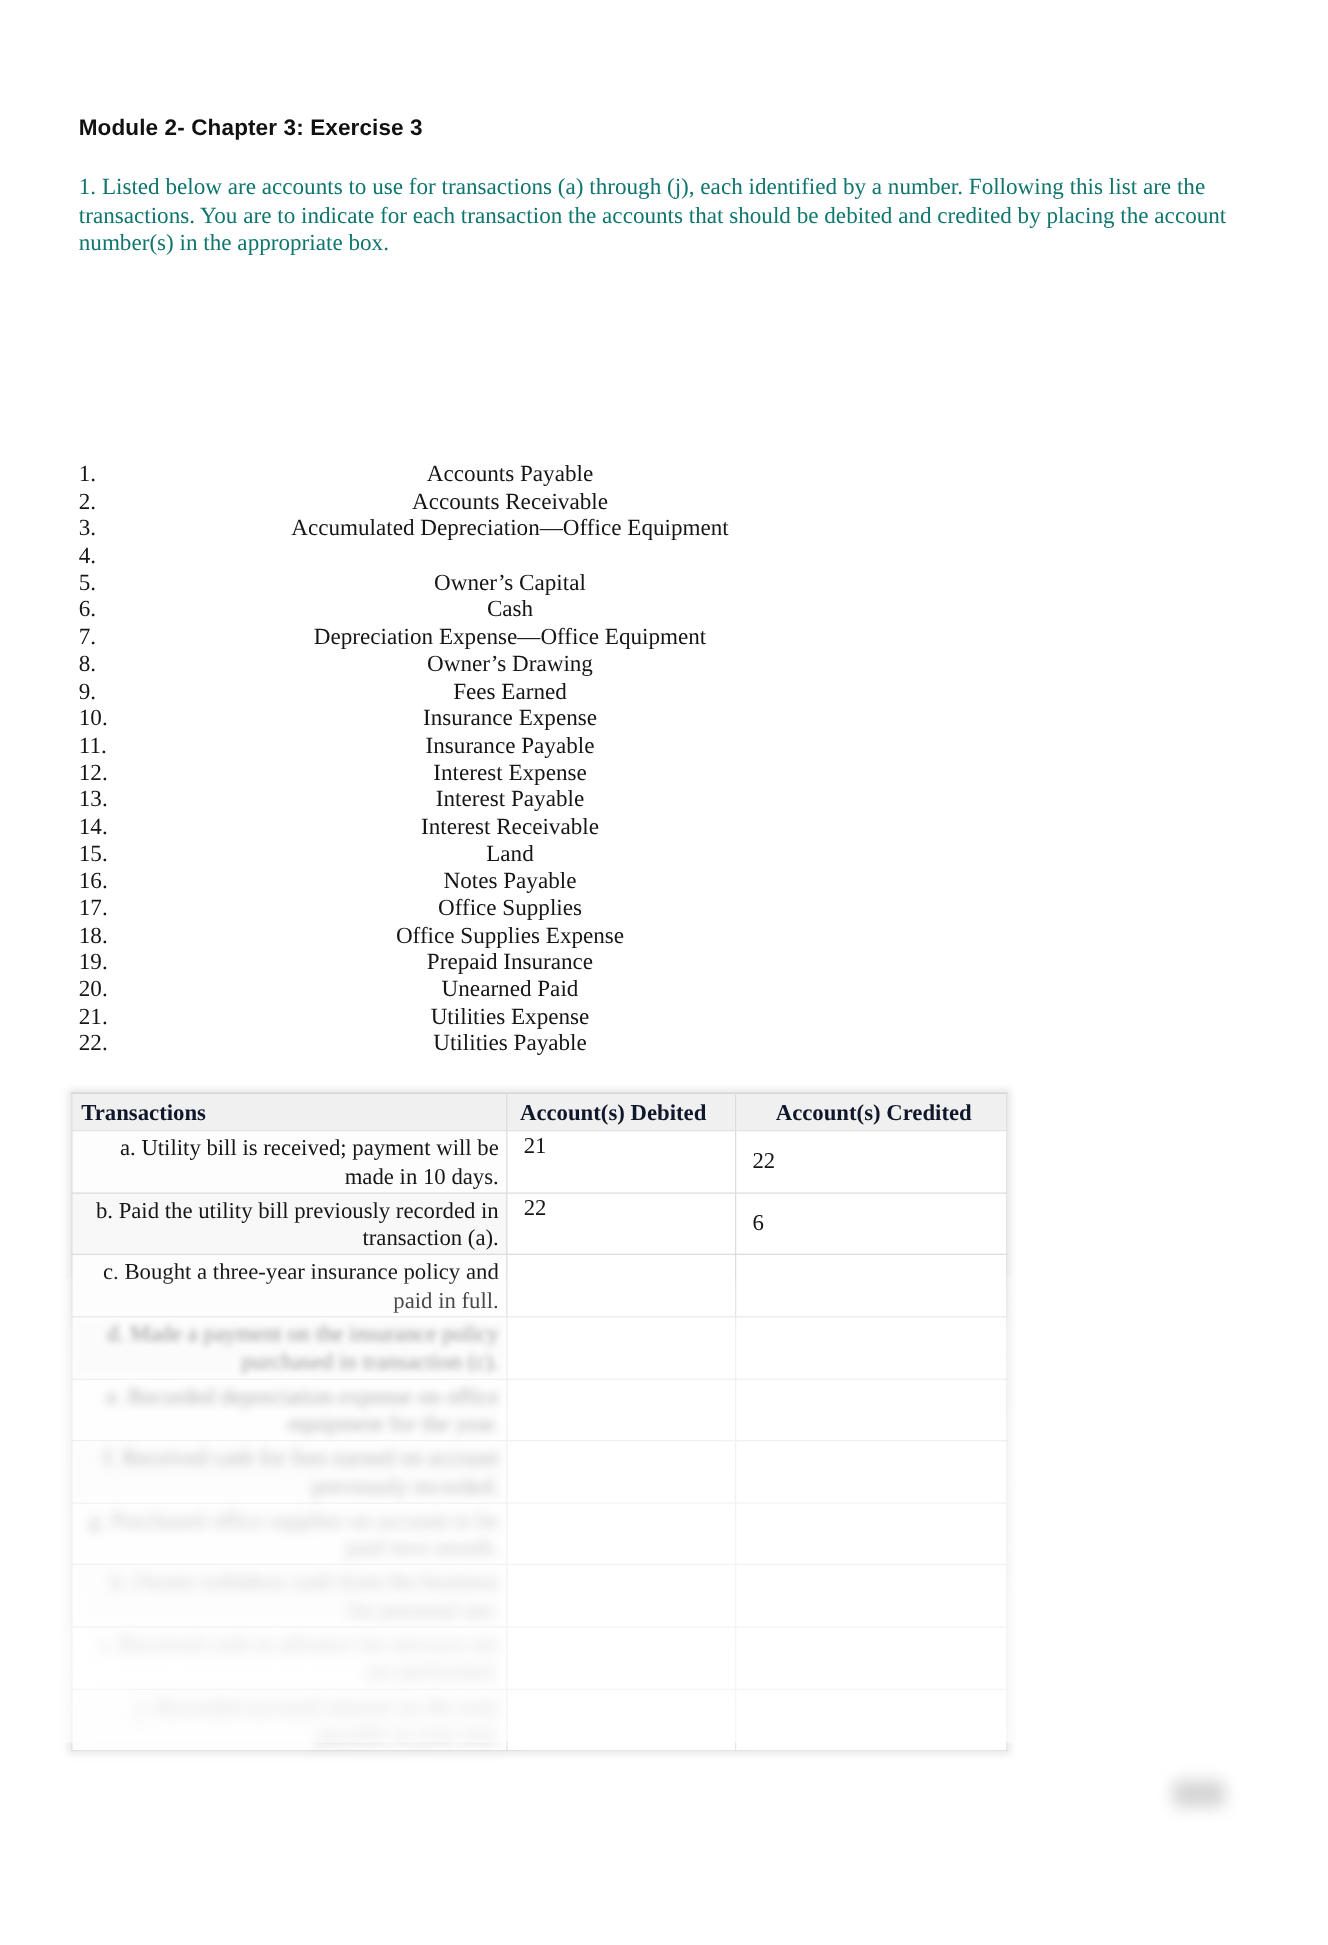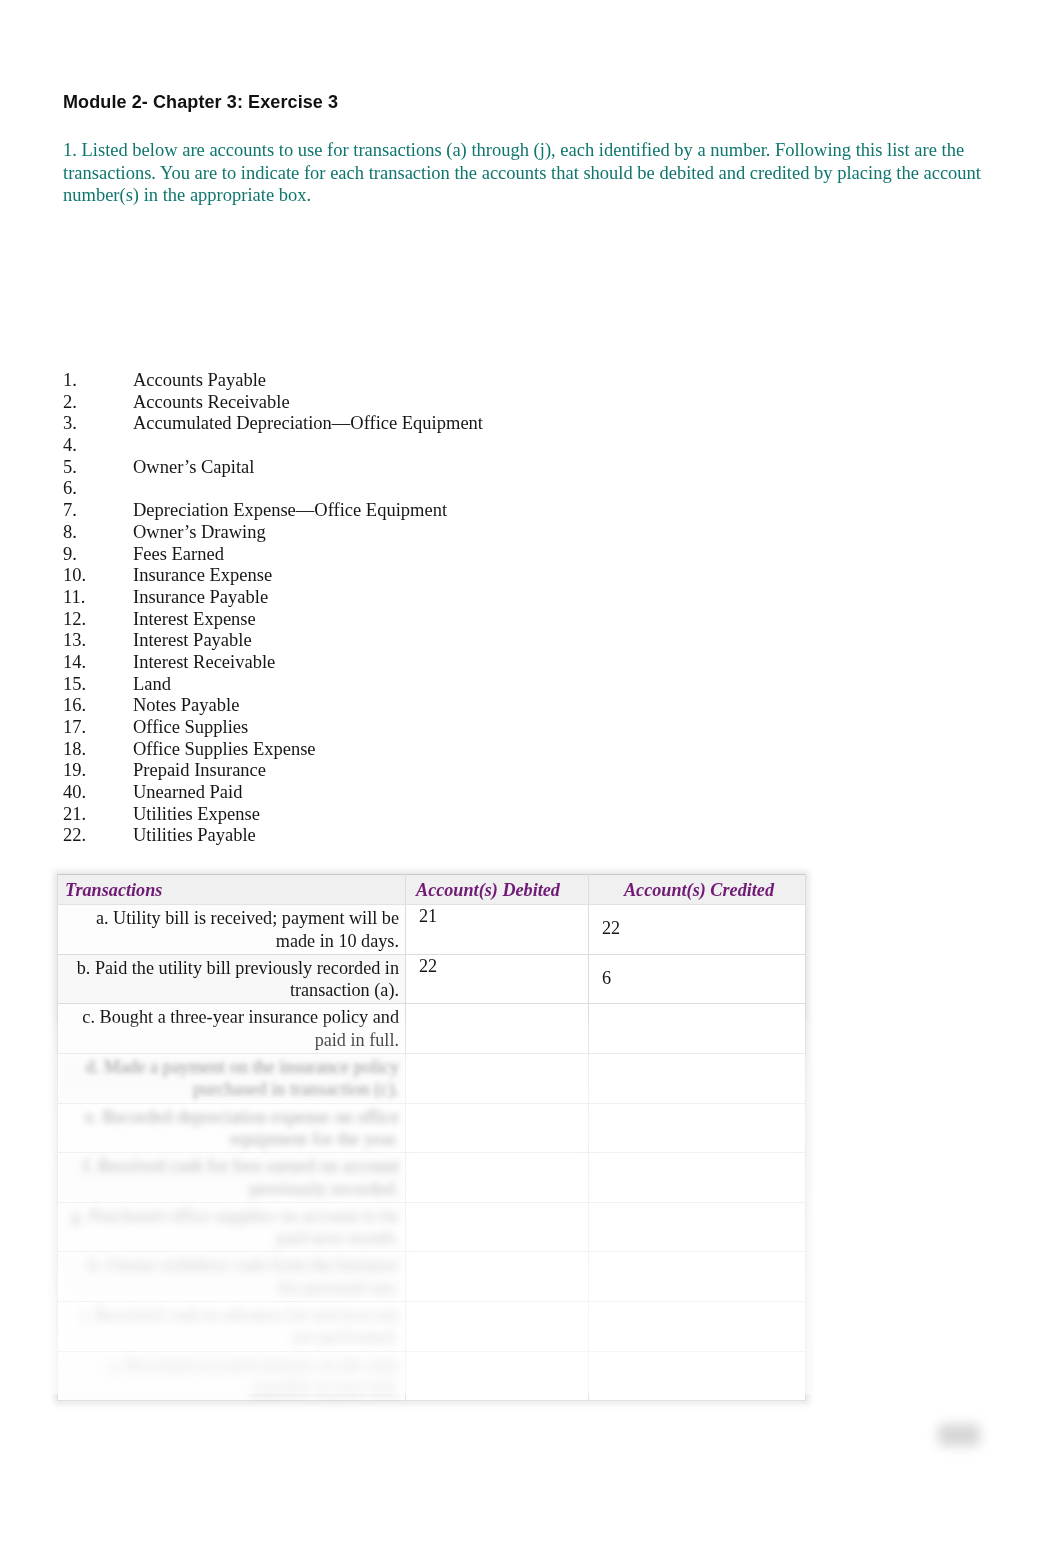--- a/index.html
+++ b/index.html
@@ -66,20 +66,21 @@
     line-height: 21.7px;
     color: #161616;
     white-space: nowrap;
   }
   .acct-num {
     width: 70px;
     flex: 0 0 70px;
   }
   .acct-label {
     flex: 1 1 auto;
+    text-align: center;
   }
 
   
   .table-wrap {
     position: absolute;
     left: 57px;
     top: 874px;
     width: 748px;
     height: 512px;
   }
@@ -104,22 +105,21 @@
     color: #161616;
     background: #ffffff;
   }
   .wtable thead th {
     font-weight: bold;
     background: #f0f0f0;
     border-top: 1px solid #c9c9c9;
     border-bottom: 1px solid #e2e2e2;
     padding-top: 4px;
     padding-bottom: 3px;
-    color: #701a75;
-    font-style: italic;
+    color: #0f172a;
   }
   .wtable thead th.h-desc   { text-align: left; }
   .wtable thead th.h-debit  { text-align: left; padding-left: 10px; }
   .wtable thead th.h-credit { text-align: center; padding-left: 10px; }
 
   .wtable td.d-desc   { text-align: right;  background: #fbfbfb; }
   .wtable td.d-debit  { text-align: left;  padding-left: 13px; padding-top: 0; }
   .wtable td.d-credit { text-align: left;  padding-left: 13px; padding-top: 12px; }
 
   .wtable tbody tr:nth-child(odd) td.d-desc  { background: #fdfdfd; }
@@ -186,20 +186,21 @@
       </div>
       <div class="acct-row">
         <span class="acct-num">4.</span>
       </div>
       <div class="acct-row">
         <span class="acct-num">5.</span>
         <span class="acct-label">Owner’s Capital</span>
       </div>
       <div class="acct-row">
         <span class="acct-num">6.</span>
+        <span class="acct-label">Cash</span>
       </div>
       <div class="acct-row">
         <span class="acct-num">7.</span>
         <span class="acct-label">Depreciation Expense—Office Equipment</span>
       </div>
       <div class="acct-row">
         <span class="acct-num">8.</span>
         <span class="acct-label">Owner’s Drawing</span>
       </div>
       <div class="acct-row">
@@ -240,21 +241,21 @@
       </div>
       <div class="acct-row">
         <span class="acct-num">18.</span>
         <span class="acct-label">Office Supplies Expense</span>
       </div>
       <div class="acct-row">
         <span class="acct-num">19.</span>
         <span class="acct-label">Prepaid Insurance</span>
       </div>
       <div class="acct-row">
-        <span class="acct-num">40.</span>
+        <span class="acct-num">20.</span>
         <span class="acct-label">Unearned Paid</span>
       </div>
       <div class="acct-row">
         <span class="acct-num">21.</span>
         <span class="acct-label">Utilities Expense</span>
       </div>
       <div class="acct-row">
         <span class="acct-num">22.</span>
         <span class="acct-label">Utilities Payable</span>
       </div>

